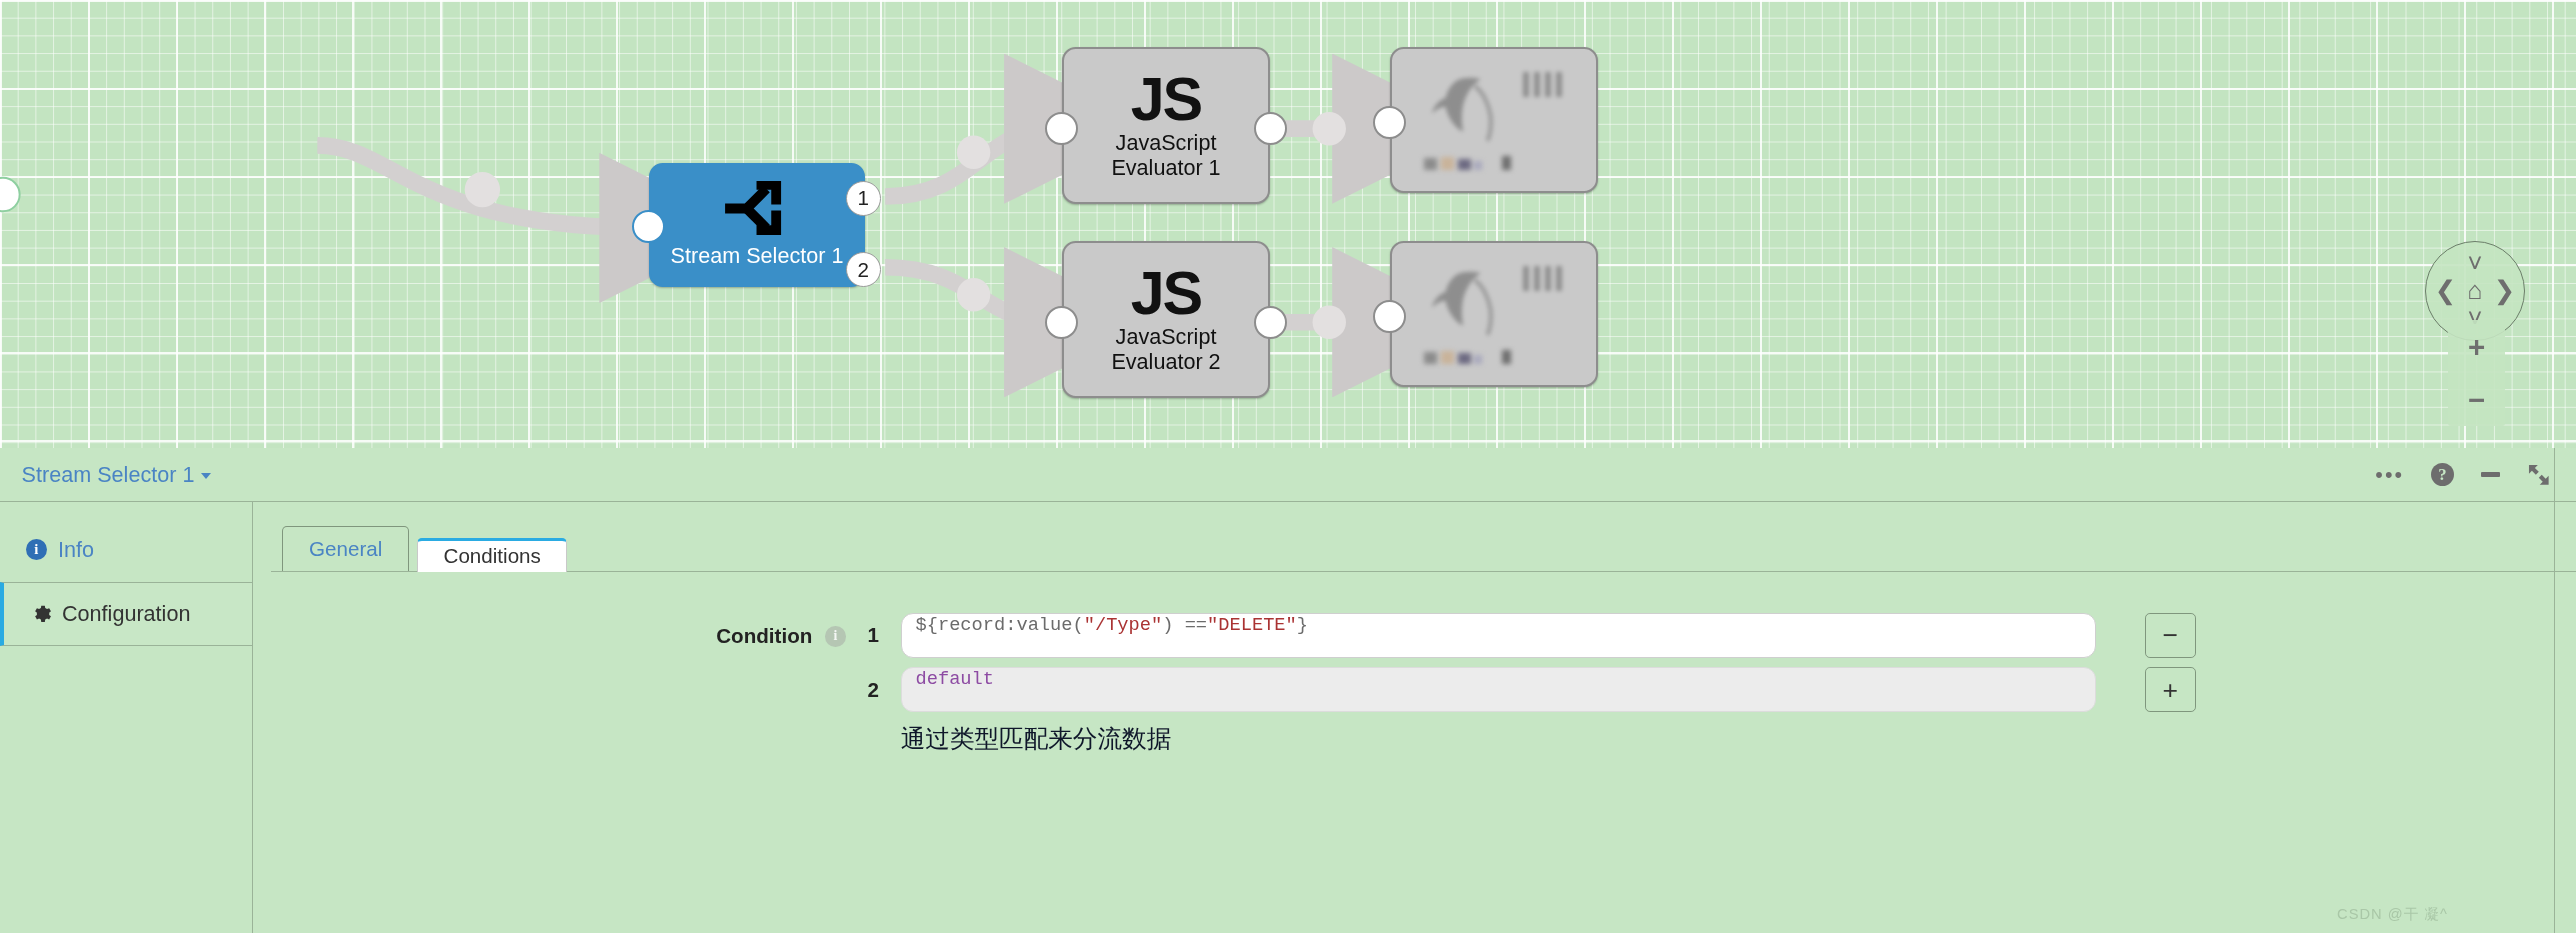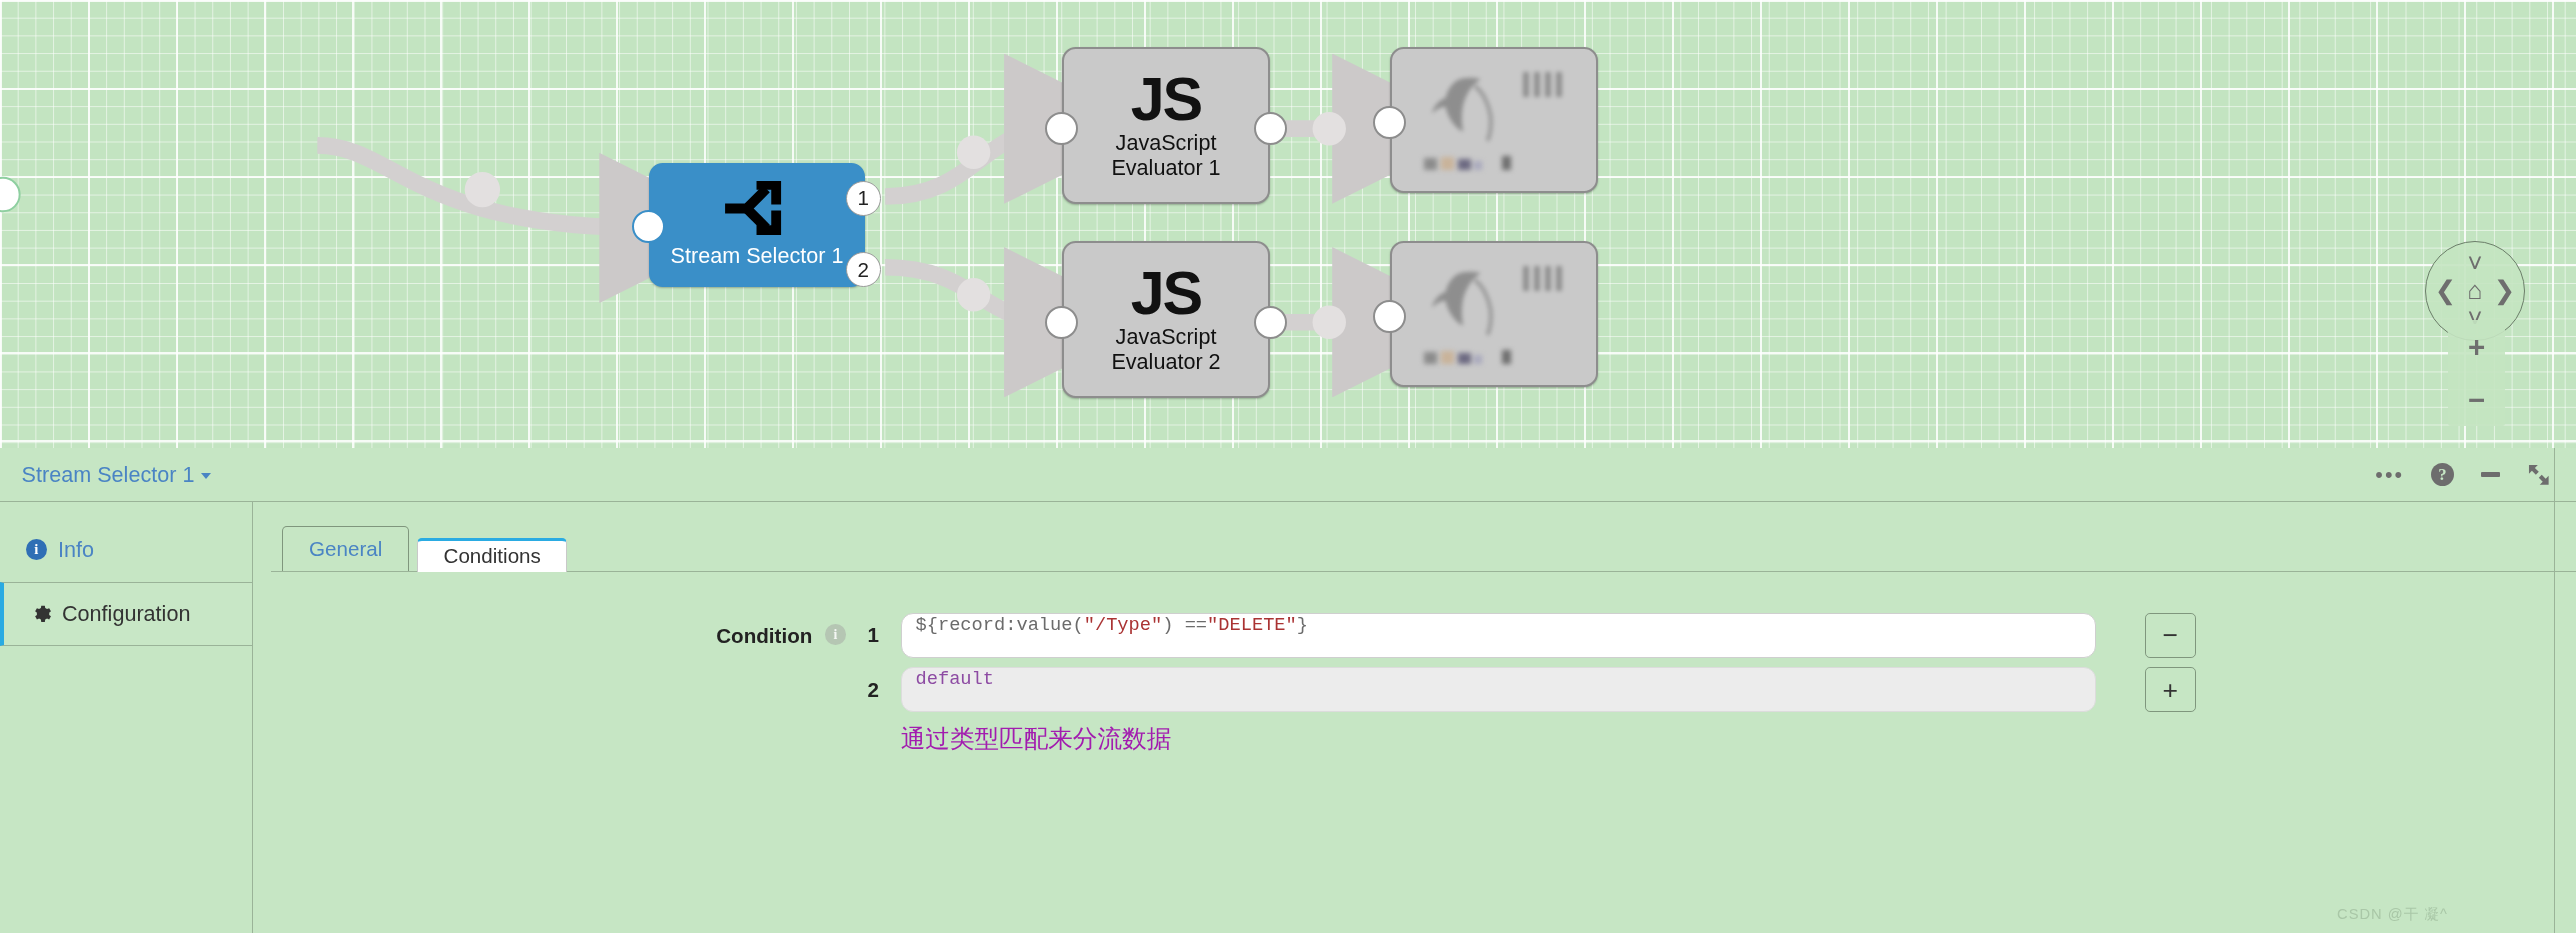--- a/index.html
+++ b/index.html
@@ -157,21 +157,21 @@
   }
   .tab.active{
     background:#fff;color:#333;border-color:#c9c9c9;border-top:3.9px solid #2aabe2;
     margin-bottom:-1px;height:34px;
   }
 
   #form-area{padding-top:41px;}
   .form-row{display:flex;align-items:flex-start;}
   .form-label{
     width:575px;text-align:right;font-size:20.6px;font-weight:bold;color:#222;
-    padding-top:11.8px;display:flex;justify-content:flex-end;gap:12.8px;
+    padding-top:11.8px;display:flex;justify-content:flex-end;align-items:center;gap:12.8px;
   }
   .label-info{
     width:20.6px;height:20.6px;border-radius:50%;background:rgba(160,160,160,.45);
     color:rgba(255,255,255,.85);font-size:13.8px;font-weight:bold;
     display:flex;align-items:center;justify-content:center;font-family:"Liberation Serif",serif;
   }
   .cond-list{flex:1;}
   .cond-row{display:flex;align-items:center;margin-bottom:9.8px;}
   .cond-index{width:55px;text-align:center;font-size:20.6px;font-weight:bold;color:#222;}
   .cond-field{
@@ -184,21 +184,21 @@
   .tok-plain{color:#6b6b6b;}
   .tok-str{color:#a33;}
   .tok-default{color:#8d4ba3;}
   .cond-btns{display:flex;flex-direction:column;margin-left:49px;gap:0;}
   .sq-btn{
     width:51px;height:45px;box-sizing:border-box;border:1px solid #7f967d;border-radius:4.9px;
     display:flex;align-items:center;justify-content:center;background:transparent;
     cursor:pointer;font-size:26.5px;color:#333;line-height:1;
   }
   .note{
-    margin-top:8px;margin-left:55px;font-size:24.6px;color:#a21caf;
+    margin-top:8px;margin-left:55px;font-size:24.6px;color:#0f172a;
   }
   #watermark{
     position:absolute;right:128px;bottom:8.8px;font-size:14.7px;color:#a9c7a7;
     letter-spacing:1px;
   }
   #right-rail{
     position:absolute;right:0;top:448px;width:21.6px;height:485px;
     border-left:1px solid #9ab398;box-sizing:border-box;
   }
 </style>

